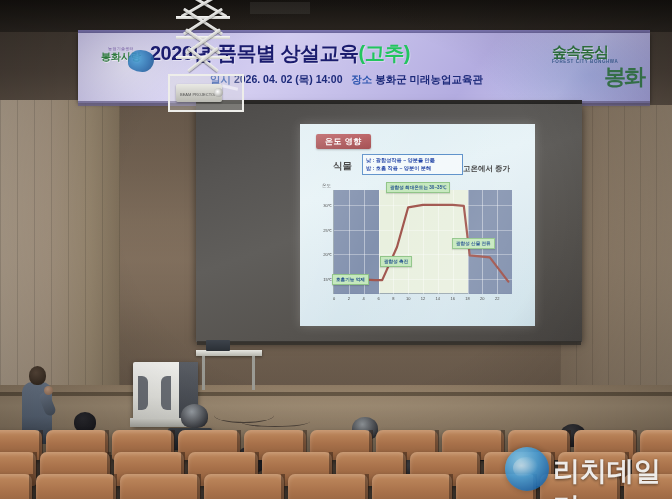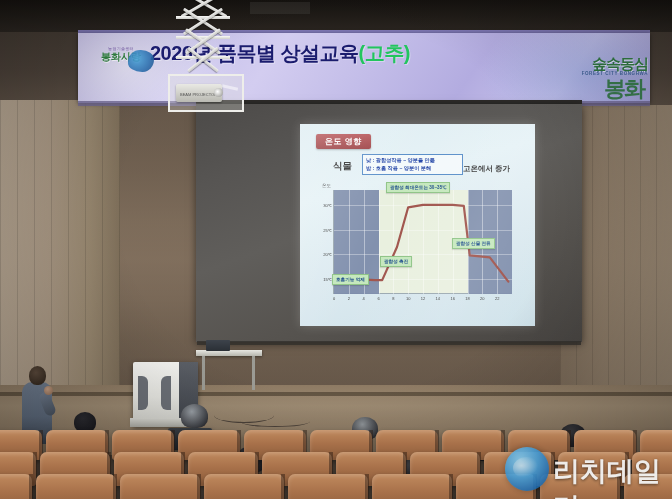--- a/index.html
+++ b/index.html
@@ -42,21 +42,21 @@
      background:radial-gradient(circle at 35% 40%, #4ba3d8, #2d6fae 60%, #1d4f85 100%);
      border-radius:48% 52% 44% 56% / 55% 45% 58% 42%;opacity:.9;}
 
   .bn-title{position:absolute;left:150px;top:40px;width:380px;height:30px;z-index:3;
      font-size:20px;font-weight:bold;letter-spacing:-.5px;white-space:nowrap;
      color:#1b1c6e;text-shadow:1px 1px 0 rgba(255,255,255,.35);}
   .bn-title .hl{color:#22c55e;}
   .bn-sub{position:absolute;left:210px;top:73px;width:330px;height:18px;z-index:3;
      font-size:10.5px;font-weight:bold;white-space:nowrap;color:#1d2a7a;}
   .bn-sub .lbl{color:#2f57b0;}
-  .bn-logo-right{position:absolute;left:552px;top:56px;width:96px;height:52px;z-index:4;text-align:right;}
+  .bn-logo-right{position:absolute;left:552px;top:44px;width:96px;height:52px;z-index:4;text-align:left;}
   .bn-logo-right .rg-kr{font-size:15px;font-weight:bold;color:#2c6b3c;letter-spacing:-1px;line-height:15px;
      text-shadow:.5px .5px 0 rgba(255,255,255,.5);}
   .bn-logo-right .rg-en{font-size:4.5px;font-weight:bold;color:#3b5a8a;letter-spacing:.6px;line-height:6px;}
   .bn-logo-right .rg-big{position:absolute;right:4px;top:18px;font-size:22px;font-weight:bold;
      color:#2c6b3c;letter-spacing:-2px;opacity:.92;}
 
   
   .lift{position:absolute;left:168px;top:0px;width:72px;height:108px;z-index:6;}
   .lift .scissor{position:absolute;left:6px;top:0;width:58px;height:78px;}
   .lift .bar{position:absolute;height:3px;background:linear-gradient(180deg,#f2f2f0,#c8c8c4);border-radius:1px;
@@ -195,20 +195,25 @@
   <div class="banner-bottom-edge"></div>
 
   <div class="bn-logo-left">
     <div class="lg-blob"></div>
     <div class="lg-sm">농업기술센터</div>
     <div class="lg-kr">봉화사랑</div>
   </div>
 
   <div class="bn-title"><span>2026년 품목별 상설교육</span><span class="hl">(고추)</span></div>
 
+  <div class="bn-sub"><span class="lbl">일시</span>
+    <span>2026. 04. 02 (목) 14:00</span>
+    &nbsp;&nbsp;<span class="lbl">장소</span>
+    <span>봉화군 미래농업교육관</span>
+  </div>
 
   <div class="bn-logo-right">
     <div class="rg-kr">숲속동심</div>
     <div class="rg-en">FOREST CITY BONGHWA</div>
     <div class="rg-big">봉화</div>
   </div>
 
   <div class="screen-frame-top"></div>
   <div class="screen"></div>
   <div class="screen-frame-bot"></div>

